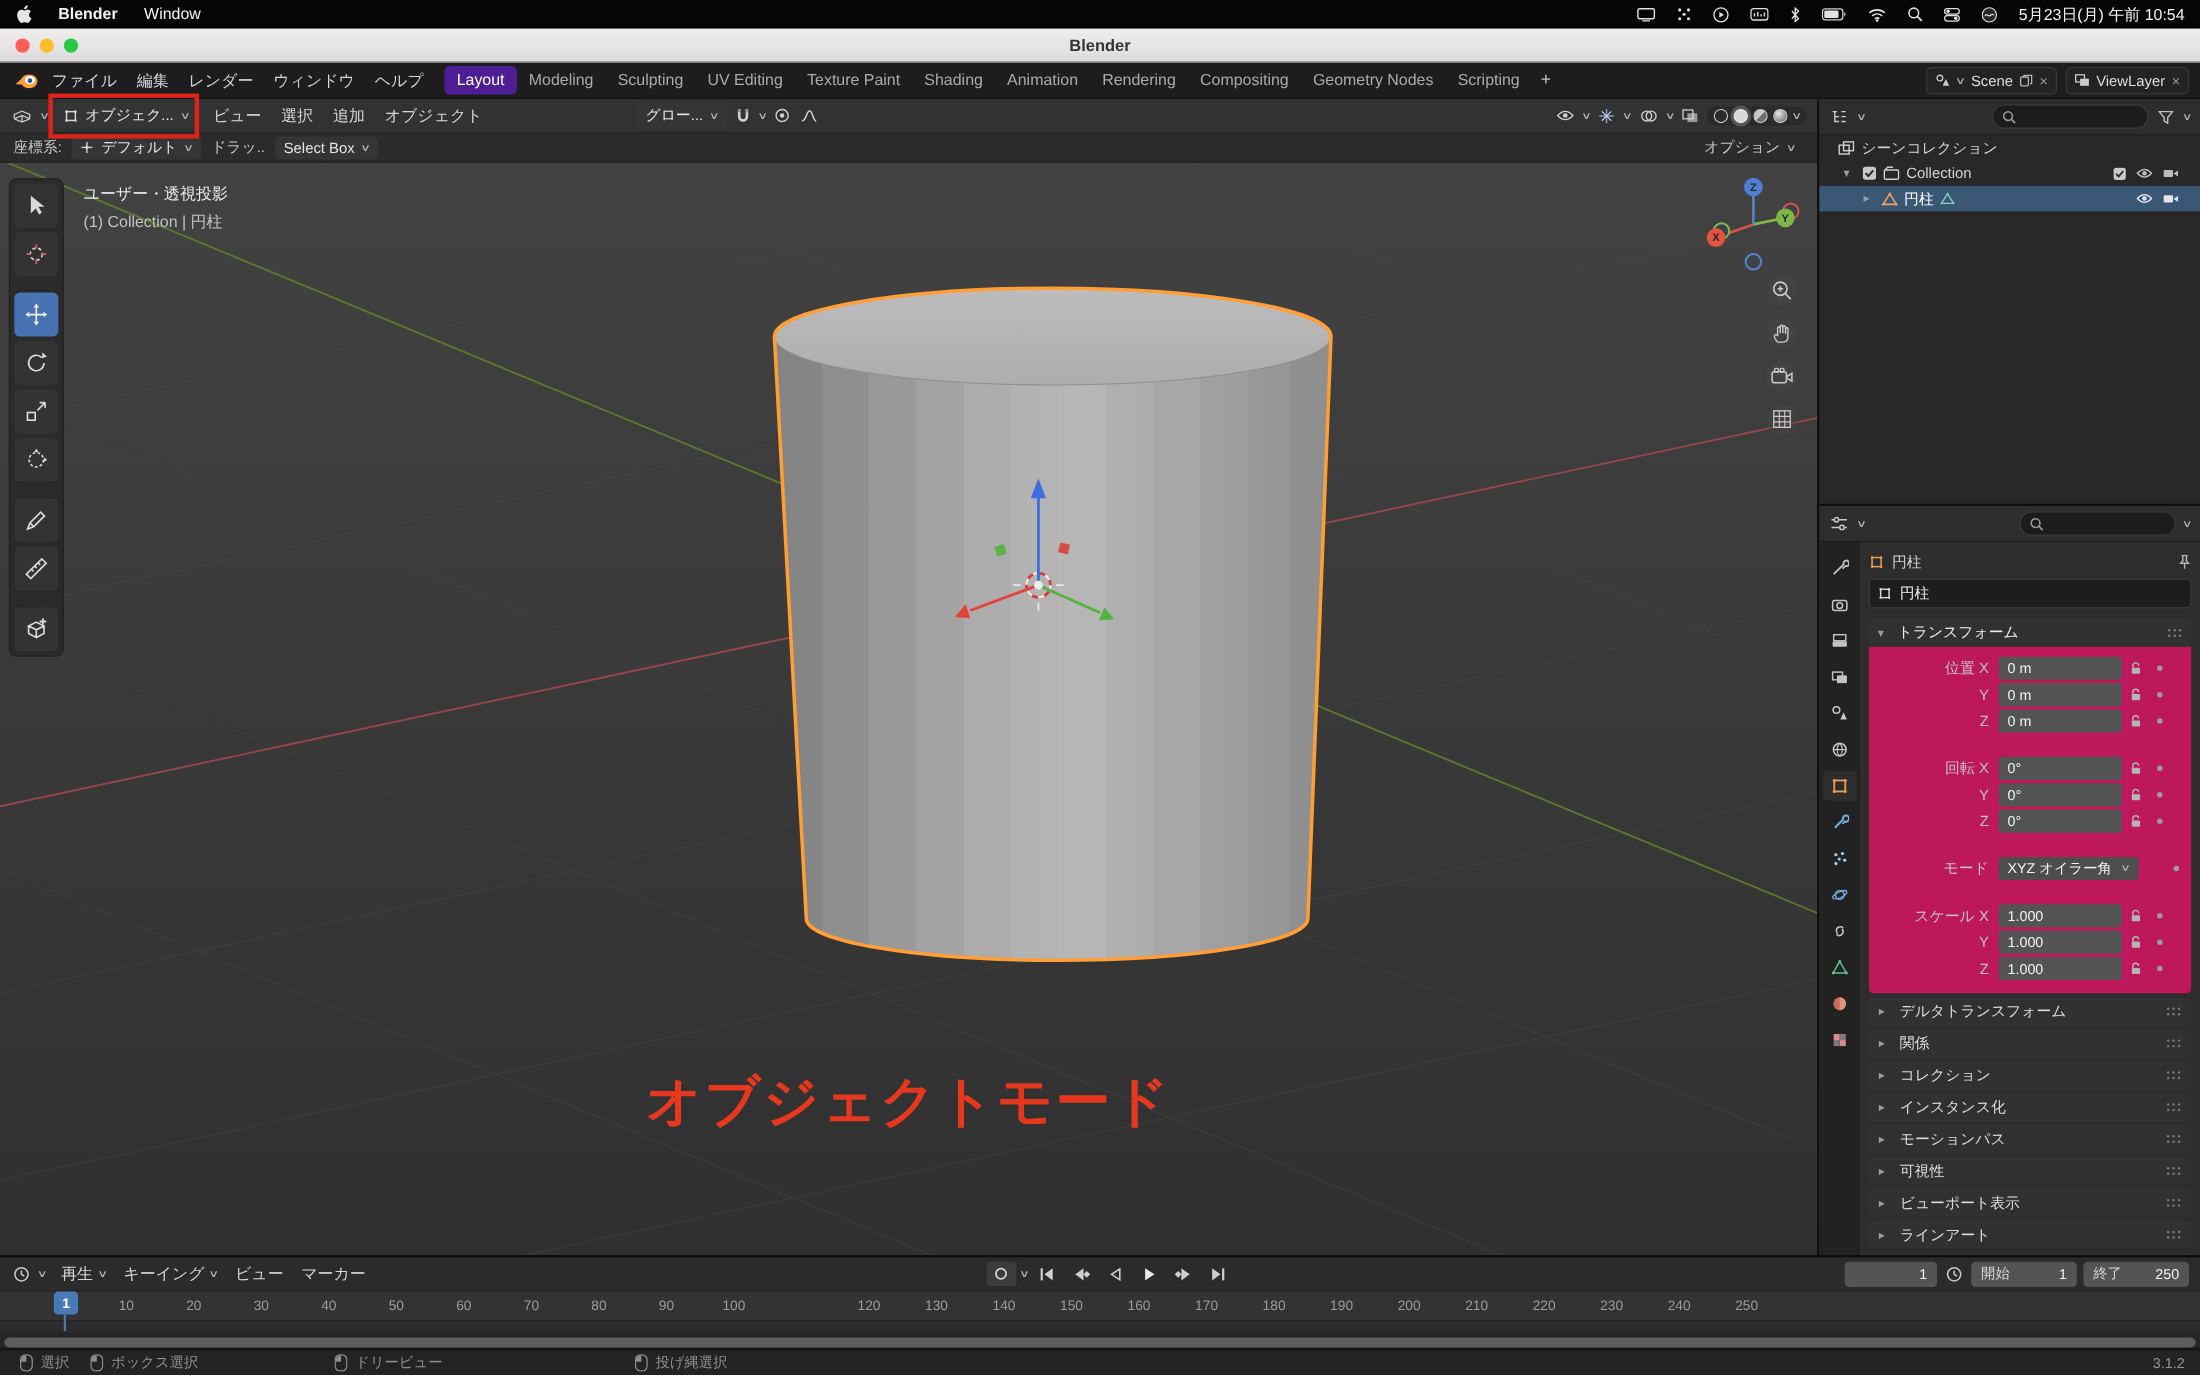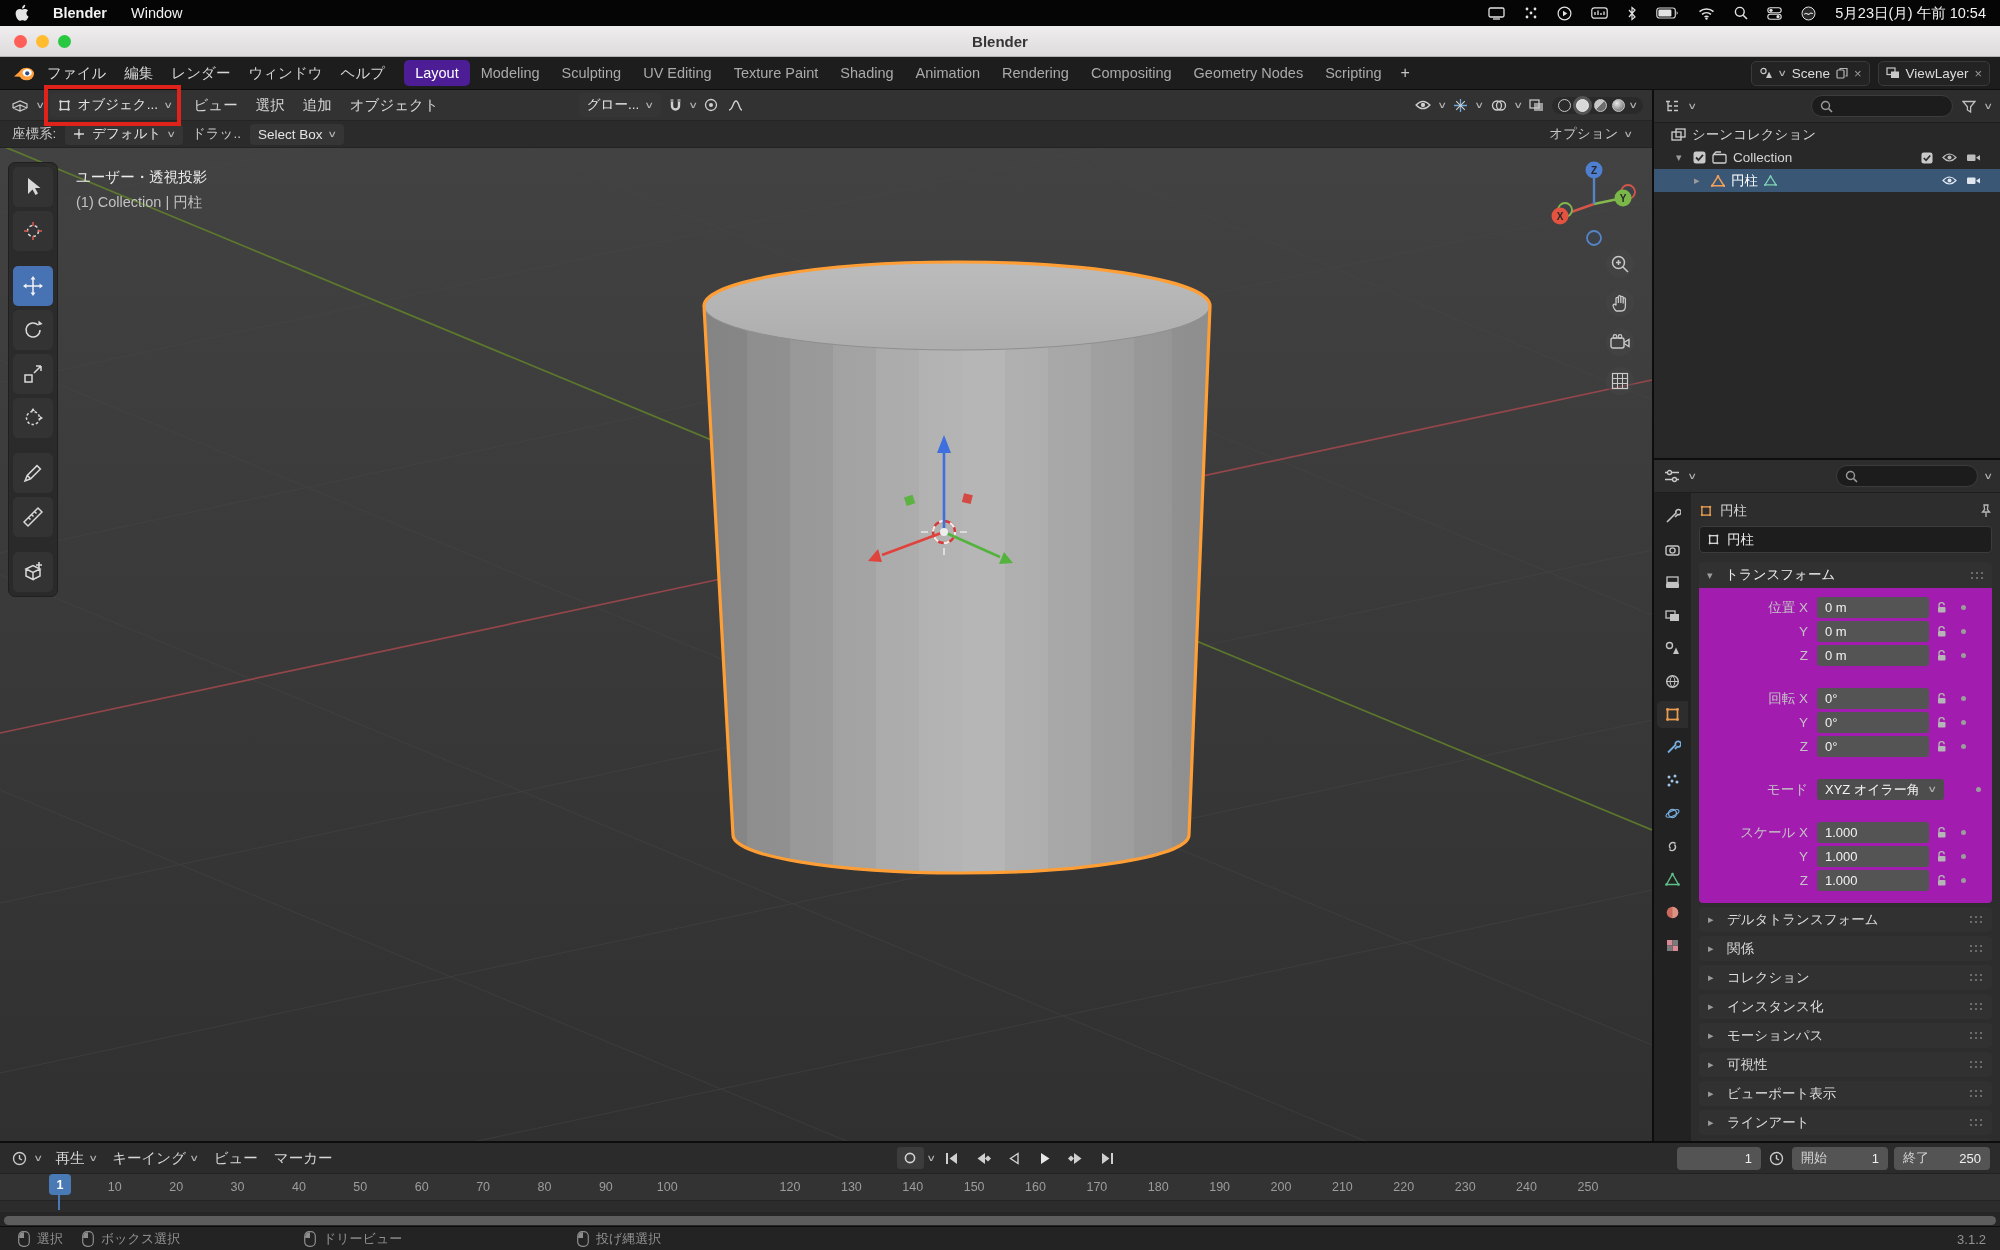--- a/index.html
+++ b/index.html
@@ -66,21 +66,21 @@
 .row-right{margin-left:auto;display:flex;align-items:center;gap:9px;padding-right:2px}
 
 .props{position:absolute;left:0;top:370px;right:0;bottom:0;background:#2d2d2d}
 .tabstrip{position:absolute;left:0;top:33px;width:37px;bottom:0;background:#222;display:flex;flex-direction:column;align-items:center;padding-top:10px;gap:6px}
 .ptab{width:31px;height:27px;border-radius:5px 0 0 5px;display:flex;align-items:center;justify-content:center}
 .ptab.active{background:#2d2d2d}
 .props-body{position:absolute;left:37px;top:33px;right:0;bottom:0;background:#2d2d2d;padding:5px 8px 0 8px;overflow:hidden}
 .crumb{display:flex;align-items:center;gap:7px;color:#d3d3d3;font-size:13.5px;height:25px}
 .name-field{display:flex;align-items:center;gap:7px;background:#1d1d1d;border:1px solid #3c3c3c;border-radius:4px;height:27px;margin:3px 0 9px 0;padding:0 7px;color:#eaeaea;font-size:13.5px}
 .panel-h{display:flex;align-items:center;gap:7px;height:26px;background:#313131;border-radius:4px 4px 0 0;color:#ededed;font-size:13.5px;padding:0 8px}
-.panel-body{background:#a21caf;border-radius:0 0 4px 4px;padding:8px 4px 10px 0}
+.panel-body{background:#be185d;border-radius:0 0 4px 4px;padding:8px 4px 10px 0}
 .prow{display:flex;align-items:center;height:23px;margin-bottom:1px}
 .prow.mt{margin-top:20px}
 .plabel{width:118px;text-align:right;color:#c4c4c4;font-size:13.5px;padding-right:9px;white-space:nowrap}
 .pfield{width:112px;height:21px;background:#545454;border-radius:3px;color:#f2f2f2;font-size:13px;display:flex;align-items:center;padding:0 8px}
 .pfield.select{justify-content:space-between;width:127px;background:#4d4d4d}
 .plock{width:25px;display:flex;justify-content:center}
 .pdot{width:5px;height:5px;border-radius:50%;background:#9c9c9c;margin-left:7px}
 .grip{margin-left:auto;display:inline-flex;opacity:.8}
 .section-row{display:flex;align-items:center;gap:8px;height:25px;background:#313131;border-radius:4px;margin-top:4px;color:#dedede;font-size:13.5px;padding:0 9px}
 
@@ -546,20 +546,21 @@
           </svg>
         </span>
       <span class="nav-ic">
           <svg width="18" height="18" viewBox="0 0 18 18">
             <rect x="1.5" y="1.5" width="15" height="15" fill="none" stroke="#c9c9c9" stroke-width="1.2"></rect>
             <path d="M1.5 6.5 H16.5 M1.5 11.5 H16.5 M6.5 1.5 V16.5 M11.5 1.5 V16.5" stroke="#c9c9c9" stroke-width="1"></path>
           </svg>
         </span>
     </div>
 
+    <div class="anno-text" style="top:878px">オブジェクトモード</div>
   </div>
 
   <div class="anno-box"></div>
 
   <div class="sidebar">
 
     <div class="outliner">
       <div class="panel-head">
         <span class="icon-btn">
             <svg width="16" height="14" viewBox="0 0 16 14">

